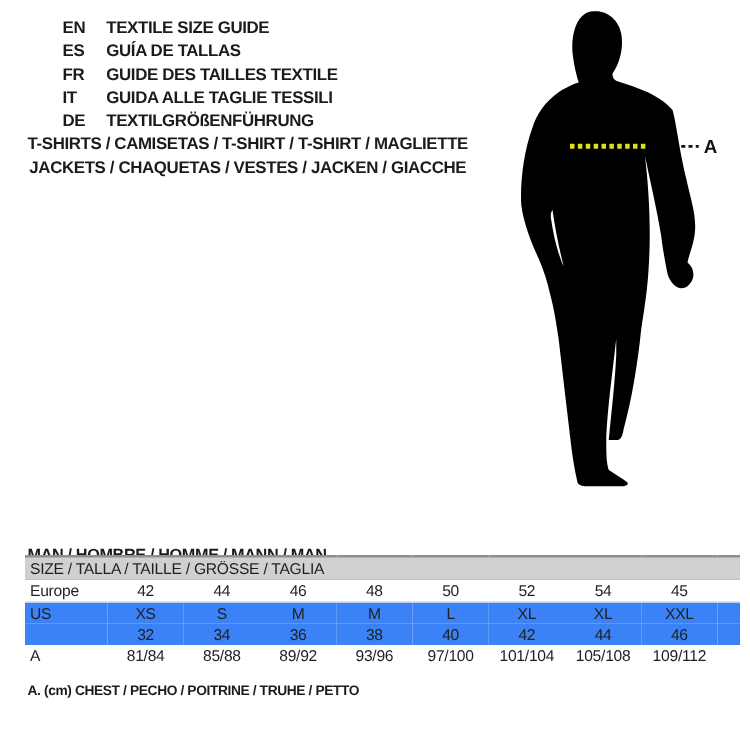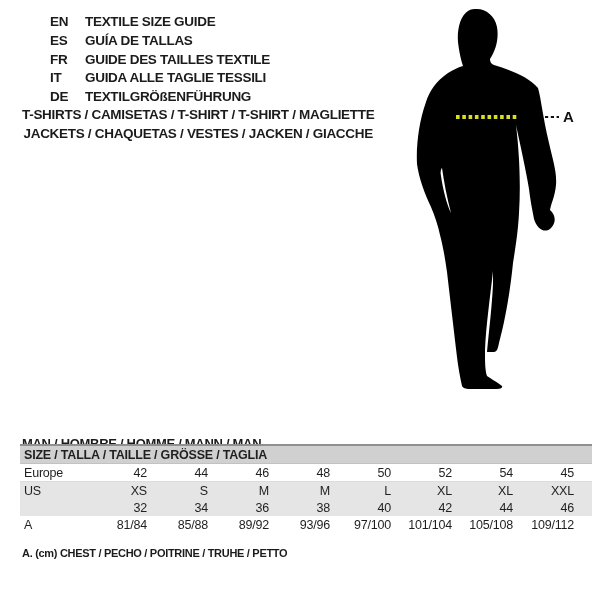--- a/index.html
+++ b/index.html
@@ -21,26 +21,26 @@
   .section-title{position:absolute;left:22px;top:436px;font-size:13px;font-weight:700;letter-spacing:-0.3px;}
   
   .size-table{
     position:absolute;left:20px;top:444px;width:572px;
     border-collapse:collapse;table-layout:fixed;
     font-size:12.5px;font-weight:400;letter-spacing:-0.2px;color:#1f1f1f;
     border-top:2px solid #8f8f8f;
   }
   .size-table th{
     background:#d0d0d0;height:17px;text-align:left;padding:0 0 0 4px;
-    font-weight:700;font-size:12.5px;border-bottom:1px solid #c2c2c2;
+    font-weight:400;font-size:12.5px;border-bottom:1px solid #c2c2c2;
   }
-  .size-table td{height:17px;text-align:right;padding:0;vertical-align:middle;}
+  .size-table td{height:17px;text-align:center;padding:0;vertical-align:middle;}
   .size-table td.lbl{text-align:left;padding-left:4px;}
   .size-table tr.row-europe td{border-bottom:1px solid #dcdcdc;}
-  .size-table tr.shaded td{background:#e5e5e5;margin-top:36px;}
+  .size-table tr.shaded td{background:#3b82f6;margin-top:36px;}
   
   .footnote{position:absolute;left:22px;top:547px;font-size:11px;font-weight:700;letter-spacing:-0.3px;}
 </style>
 </head>
 <body>
 
 <div class="canvas">
 
   <div class="lang-list">
     <div class="lang-row">

